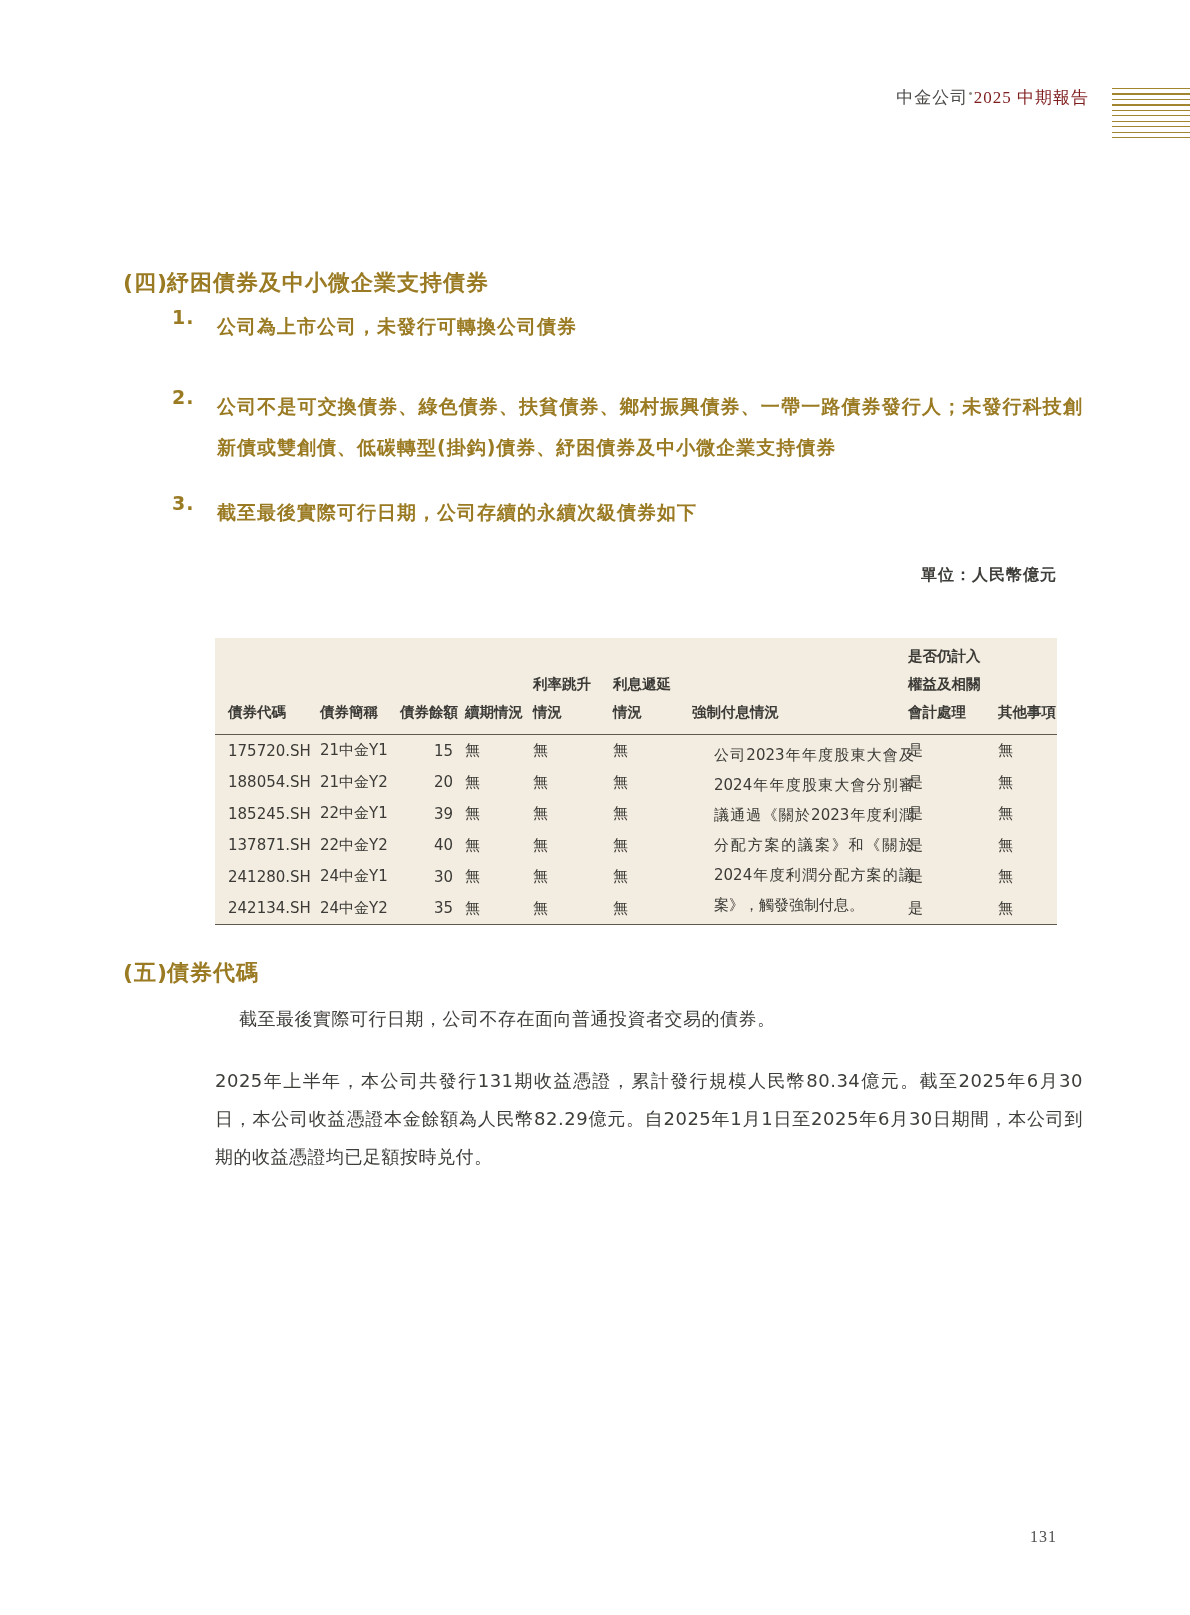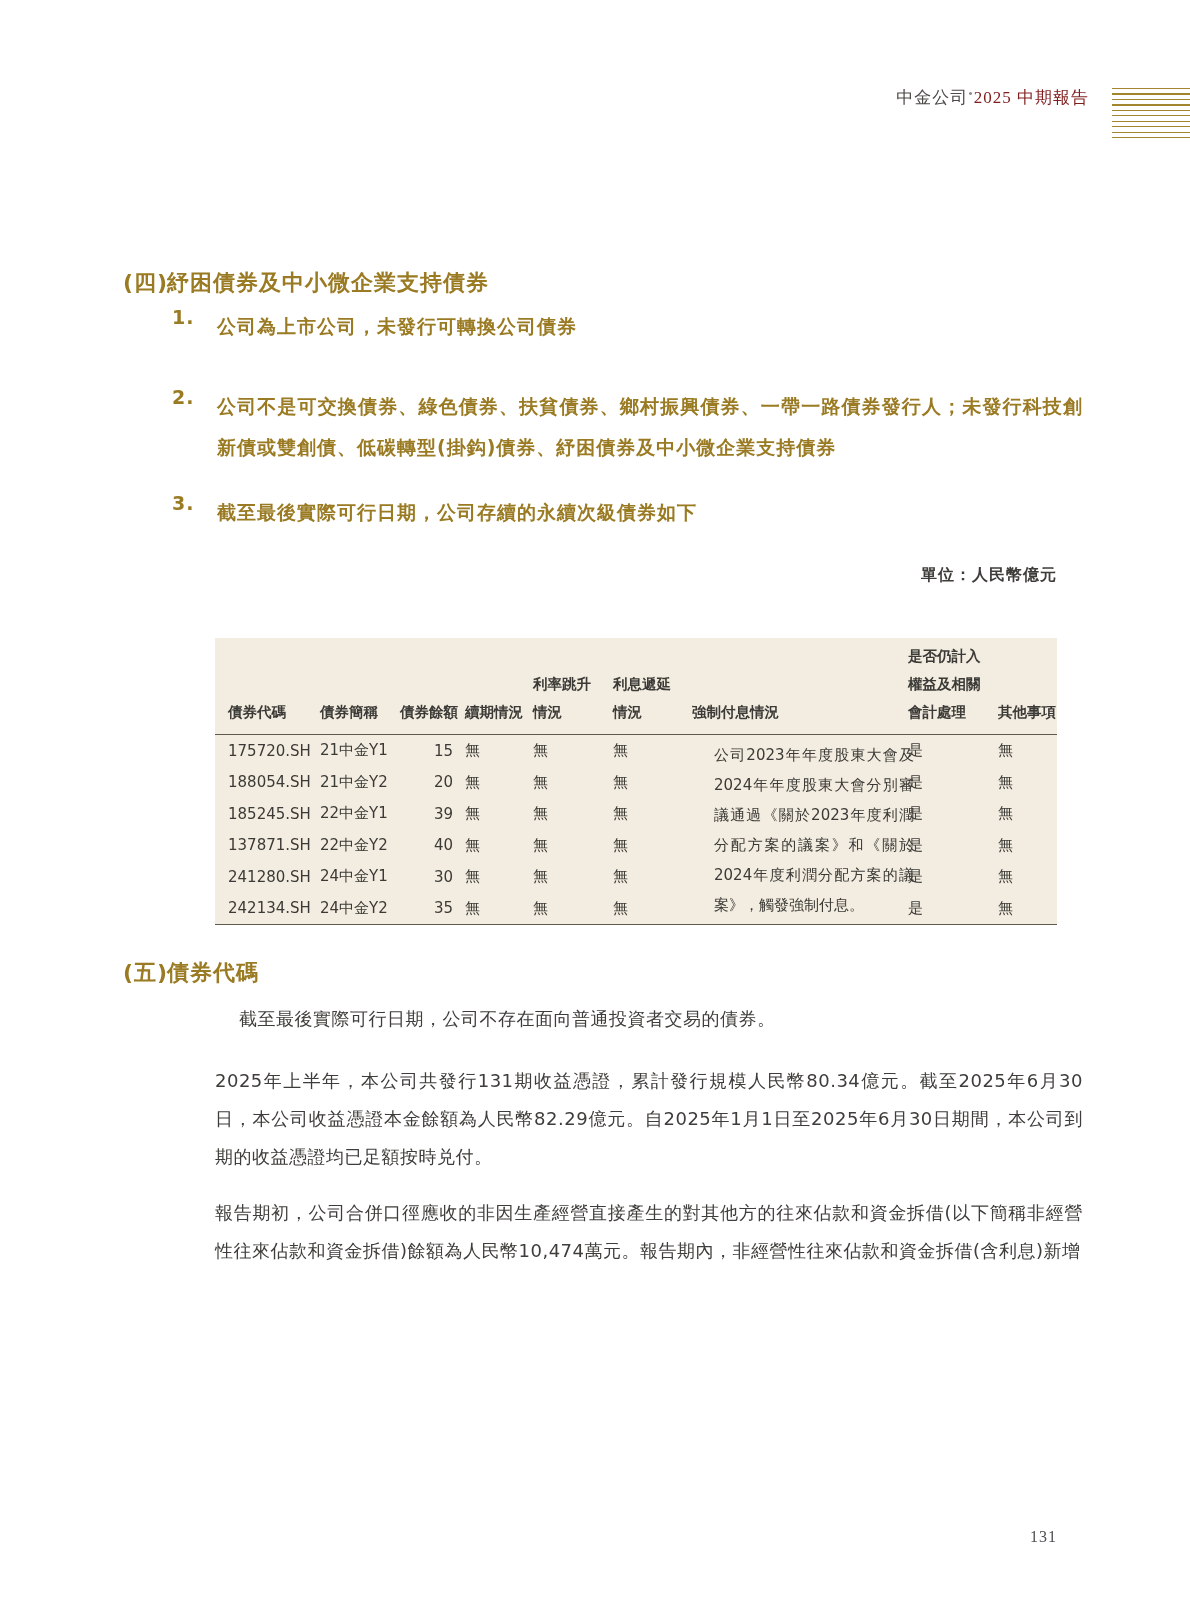--- a/index.html
+++ b/index.html
@@ -231,17 +231,16 @@
     </div>
   </div>
 
   <div class="sec-head sec5">
     <span class="num">(五)</span>
     <span class="ttl">債券代碼</span>
   </div>
 
   <div class="para p1">截至最後實際可行日期，公司不存在面向普通投資者交易的債券。</div>
   <div class="para p2">2025年上半年，本公司共發行131期收益憑證，累計發行規模人民幣80.34億元。截至2025年6月30日，本公司收益憑證本金餘額為人民幣82.29億元。自2025年1月1日至2025年6月30日期間，本公司到期的收益憑證均已足額按時兑付。</div>
-  <div class="para p3">報告期初，公司合併口徑應收的非因生產經營直接產生的對其他方的往來佔款和資金拆借(以下簡稱非經營性往來佔款和資金拆借)餘額為人民幣10,474萬元。報告期內，非經營性往來佔款和資金拆借(含利息)新增</div>
 
   <div class="page-num">131</div>
 
 </div>
 
 </body></html>

